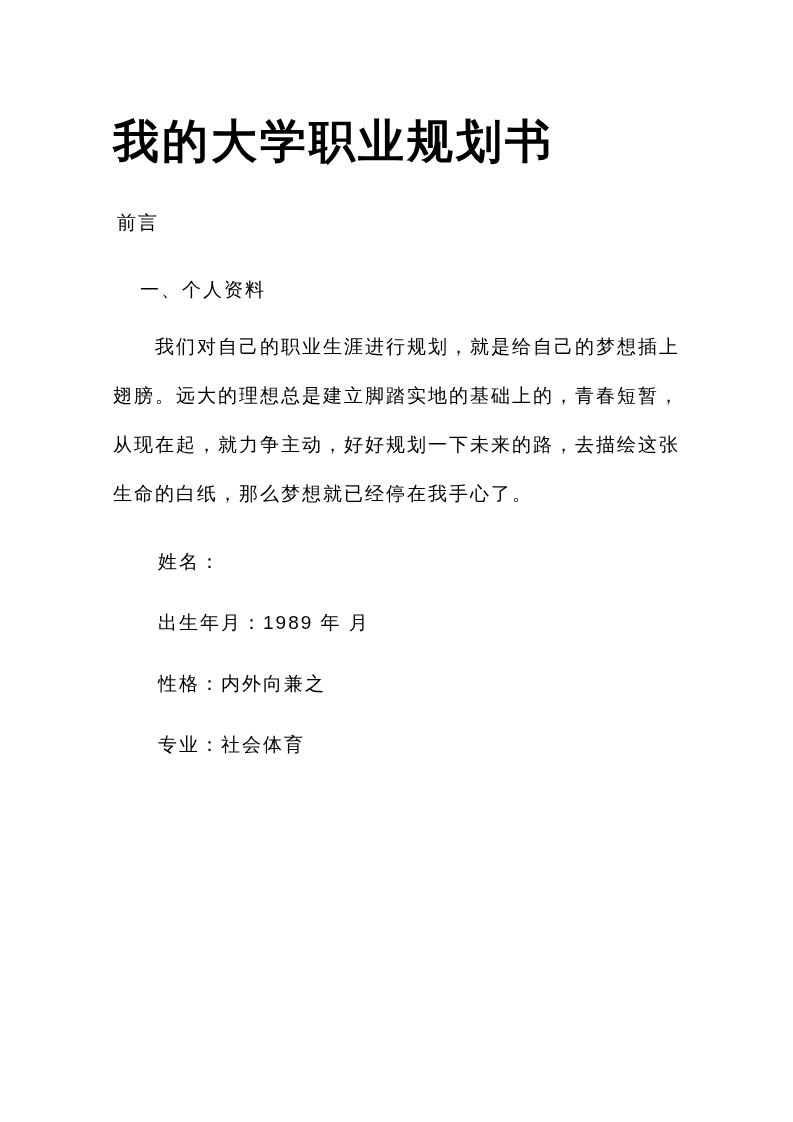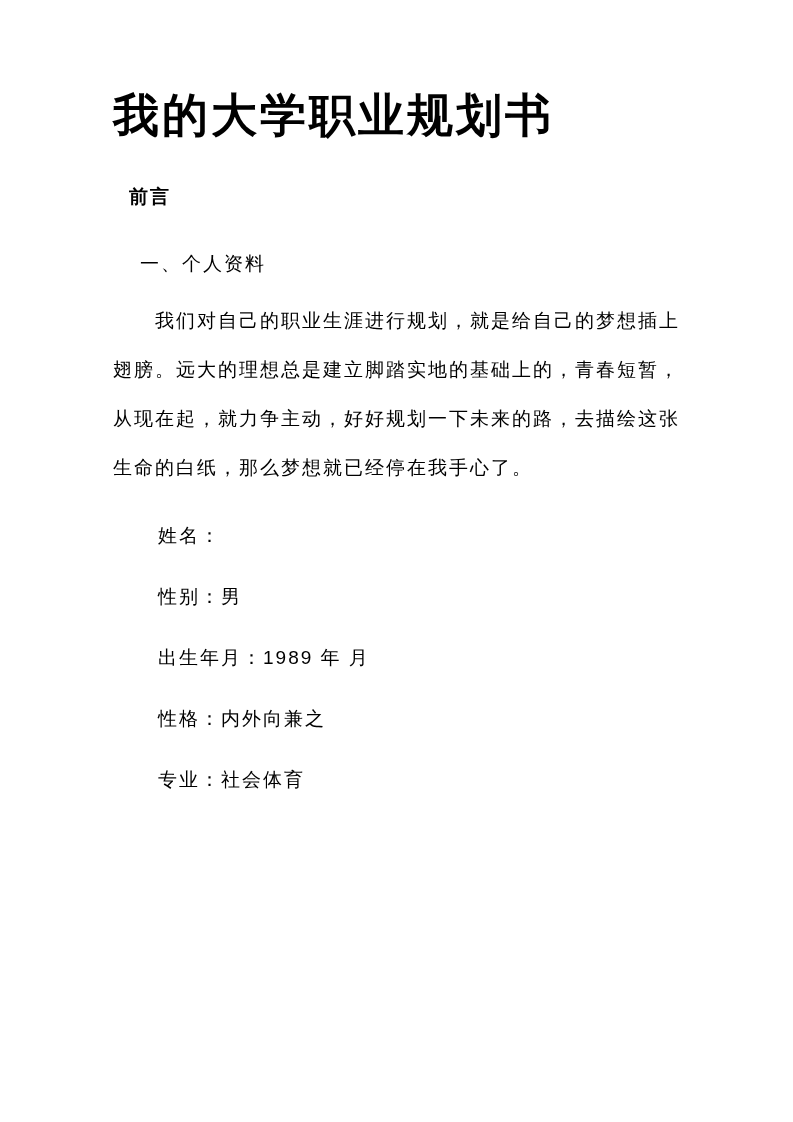--- a/index.html
+++ b/index.html
@@ -12,39 +12,38 @@
     width: 793px;
     height: 1122px;
     margin: 0 auto;
     background: #ffffff;
     color: #000000;
     font-family: "Liberation Sans", "DejaVu Sans", sans-serif;
     overflow: hidden;
     box-sizing: border-box;
   }
   .content {
-    padding: 89px 113px 0 113px;
+    padding: 115px 113px 0 113px;
     box-sizing: border-box;
   }
   .doc-title {
     font-size: 46px;
     font-weight: 700;
     line-height: 52px;
     letter-spacing: 3px;
     margin: 0 0 31px 0;
     white-space: nowrap;
   }
   .body-text {
     font-size: 19px;
     line-height: 49px;
     letter-spacing: 2px;
   }
   .preface-label {
-    margin: 0 0 18px 16px;
-    font-weight: bold;
+    margin: 0 0 18px 4px;
   }
   .para {
     margin: 0 0 21px 0;
     text-indent: 42px;
     text-align: justify;
   }
   .para.last-para {
     margin-bottom: 19px;
   }
   .section-heading {
@@ -67,21 +66,20 @@
 
     <p class="body-text preface-label">前言</p>
 
 
     <p class="body-text section-heading">一、个人资料</p>
 
     <p class="body-text para last-para">我们对自己的职业生涯进行规划，就是给自己的梦想插上翅膀。远大的理想总是建立脚踏实地的基础上的，青春短暂，从现在起，就力争主动，好好规划一下未来的路，去描绘这张生命的白纸，那么梦想就已经停在我手心了。</p>
 
     <p class="body-text field-line">姓名：</p>
 
-    <p class="body-text field-line">性别：男</p>
 
     <p class="body-text field-line">出生年月：1989 年  月</p>
 
     <p class="body-text field-line">性格：内外向兼之</p>
 
 
     <p class="body-text field-line">专业：社会体育</p>
 
   </div>
 </div>

